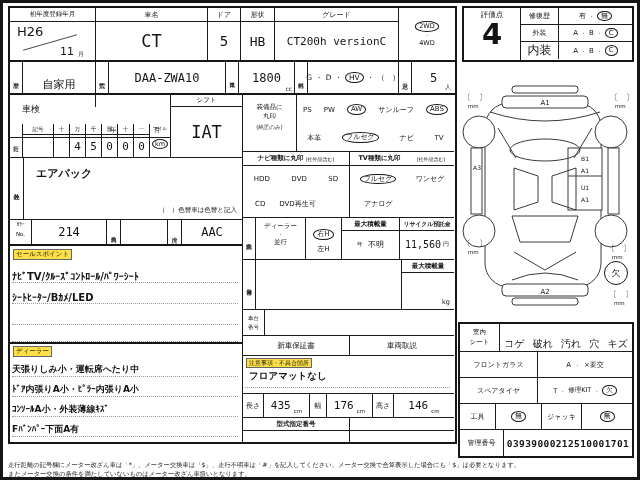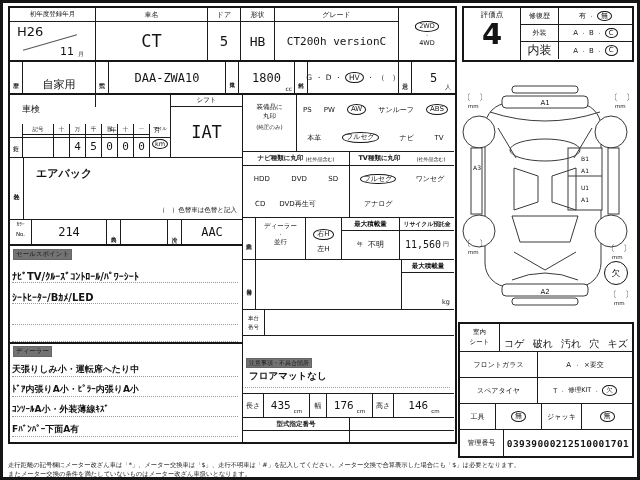--- a/index.html
+++ b/index.html
@@ -4,21 +4,21 @@
 <style>
   *{box-sizing:border-box;margin:0;padding:0}
   html,body{background:#e8e8e8}
   #page{position:relative;width:640px;height:480px;background:#fff;
         font-family:"DejaVu Sans","Liberation Sans",sans-serif;color:#141414;overflow:hidden}
   .abs{position:absolute}
   .cen{display:flex;align-items:center;justify-content:center}
   .mono{font-family:"DejaVu Sans Mono","Liberation Mono",monospace}
   .vtext{writing-mode:vertical-rl;text-orientation:upright;line-height:1;letter-spacing:0}
   .circ{display:inline-block;border:1.4px solid #161616;border-radius:50%;padding:0 3px;line-height:1.25}
-  .tag{display:inline-block;border:1px solid #666;font-size:6.5px;padding:0 2px;background:#737373;line-height:1.4}
+  .tag{display:inline-block;border:1px solid #666;font-size:6.5px;padding:0 2px;background:#fde047;line-height:1.4}
   .dotl{border-bottom:1px dotted #9a9a9a}
   .bR{border-right:1px solid #1c1c1c}
   .bB{border-bottom:1px solid #1c1c1c}
   .hdr{font-size:7px;display:flex;align-items:center;justify-content:center}
   #frame{position:absolute;inset:0;border:3px solid #161616;pointer-events:none;z-index:60}
   svg text{fill:#141414}
 </style>
 </head>
 <body>
 
@@ -260,20 +260,24 @@
           </div>
         </div>
 
         <div class="abs bB" style="left:0;top:215px;width:211px;height:26px;display:flex">
           <div class="bR cen" style="width:22px;flex-direction:column;font-size:5.5px;line-height:1.5">
             <span>車台</span>
               <span>番号</span>
           </div>
         </div>
 
+        <div class="abs bB" style="left:0;top:241px;width:211px;height:20px;display:flex">
+          <div class="bR cen" style="width:107px;font-size:7.5px">新車保証書</div>
+          <div class="cen" style="width:104px;font-size:7.5px">車両取説</div>
+        </div>
 
         <div class="abs bB" style="left:0;top:261px;width:211px;height:38px">
           <span class="tag abs" style="left:3px;top:2px;font-size:6px">注意事項・不具合箇所</span>
           <span class="abs" style="left:6px;top:14px;font-size:9.5px;font-weight:bold">フロアマットなし</span>
           <div class="abs dotl" style="left:2px;bottom:5px;width:205px;height:1px"></div>
         </div>
 
         <div class="abs bB" style="left:0;top:299px;width:211px;height:24px;display:flex">
           <div class="bR cen" style="width:21px;font-size:7px">長さ</div>
           <div class="bR cen" style="width:46px;gap:3px">

